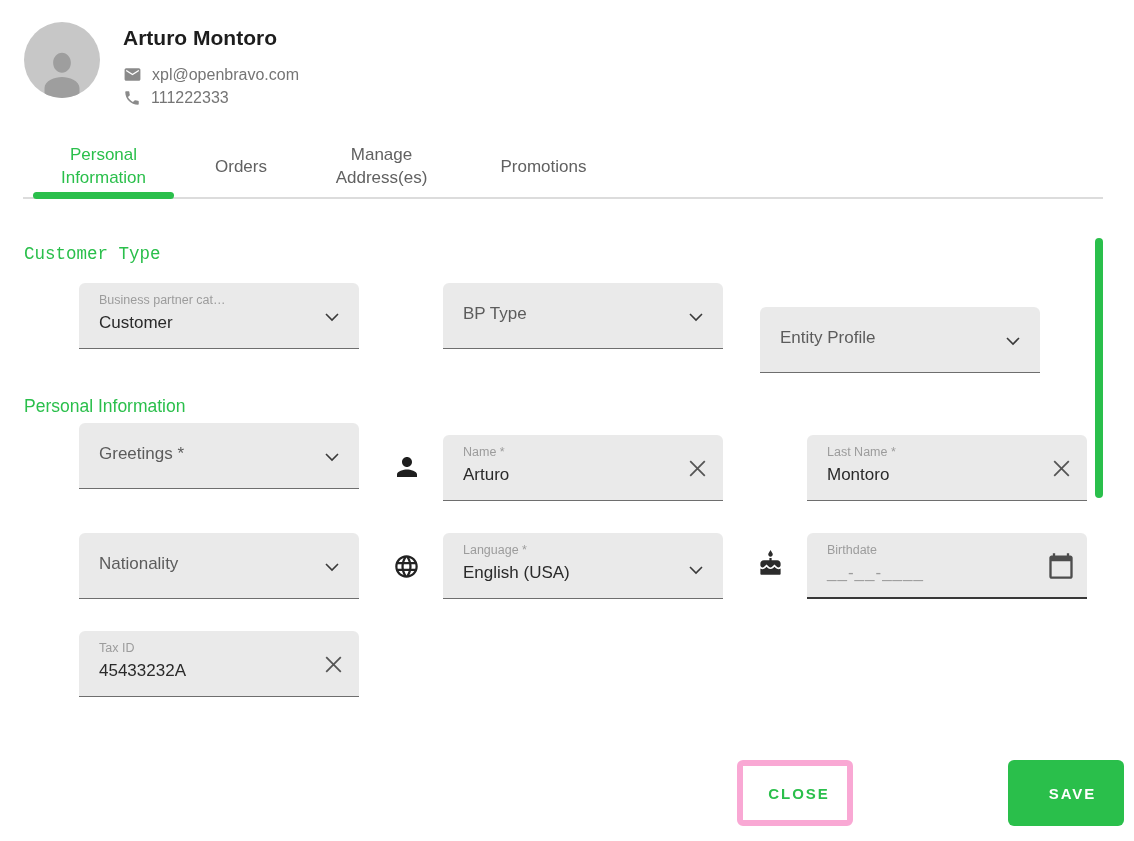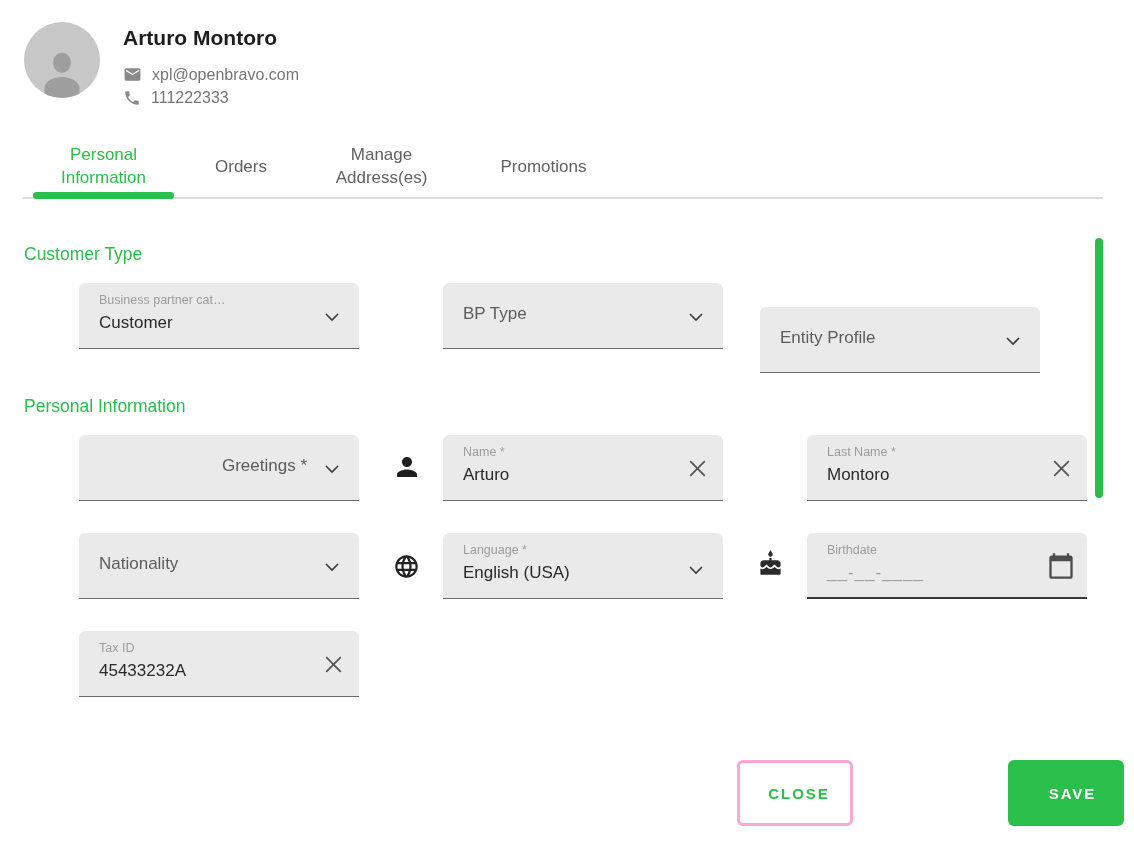--- a/index.html
+++ b/index.html
@@ -62,21 +62,21 @@
     position:absolute; left:1095px; top:238px; width:8px; height:260px;
     border-radius:4px; background:var(--green); cursor:pointer;
   }
 
   
   .btn {
     position:absolute; top:760px; width:116px; height:66px; border-radius:6px;
     font-family:"Liberation Sans", sans-serif; font-size:15px; font-weight:bold; letter-spacing:2px;
     display:flex; align-items:center; justify-content:center; cursor:pointer;
   }
-  .btn.outline { background:#fff; border:3px solid #f9a8d4; color:var(--green);padding-left:14px; }
+  .btn.outline { background:#fff; border:6px solid #f9a8d4; color:var(--green);padding-left:14px; }
   .btn.primary { background:var(--green); border:none; color:#fff;padding-left:19px; }
   .btn-close  { left:737px; }
   .btn-cancel { left:873px; }
   .btn-save   { left:1008px; }
 </style>
 </head>
 <body>
 
 <div class="stage">
 
@@ -99,21 +99,21 @@
     <span>111222333</span>
   </div>
 
   <div class="tab active" style="left:33px; width:141px;">Personal Information</div>
   <div class="tab" style="left:174px; width:134px;">Orders</div>
   <div class="tab" style="left:308px; width:147px;">Manage Address(es)</div>
   <div class="tab" style="left:455px; width:177px;">Promotions</div>
   <div class="tabs-divider"></div>
   <div class="tab-underline"></div>
 
-  <div class="section-title" style="top:244px;">Customer Type</div>
+  <div class="section-title" style="top:244px;font-family:Liberation Mono, monospace;">Customer Type</div>
 
   <div class="field" style="left:79px; top:283px;">
     <div class="flabel">Business partner cat…</div>
     <div class="fvalue">Customer</div>
     <span class="field-btn chevron-btn">
       <svg width="24" height="24" viewBox="0 0 24 24">
           <polyline points="6,9 12,15 18,9" fill="none" stroke="#3a3a3a" stroke-width="1.6"></polyline>
         </svg>
     </span>
   </div>
@@ -131,21 +131,21 @@
     <div class="fplaceholder">Entity Profile</div>
     <span class="field-btn chevron-btn">
       <svg width="24" height="24" viewBox="0 0 24 24">
           <polyline points="6,9 12,15 18,9" fill="none" stroke="#3a3a3a" stroke-width="1.6"></polyline>
         </svg>
     </span>
   </div>
 
   <div class="section-title" style="top:396px;">Personal Information</div>
 
-  <div class="field empty" style="left:79px; top:435px;justify-content:flex-end;">
+  <div class="field empty" style="left:79px; top:423px;">
     <div class="fplaceholder">Greetings *</div>
     <span class="field-btn chevron-btn">
       <svg width="24" height="24" viewBox="0 0 24 24">
           <polyline points="6,9 12,15 18,9" fill="none" stroke="#3a3a3a" stroke-width="1.6"></polyline>
         </svg>
     </span>
   </div>
 
   <span class="inline-icon" style="left:392px; top:452px;">
     <svg width="30" height="30" viewBox="0 0 24 24">

